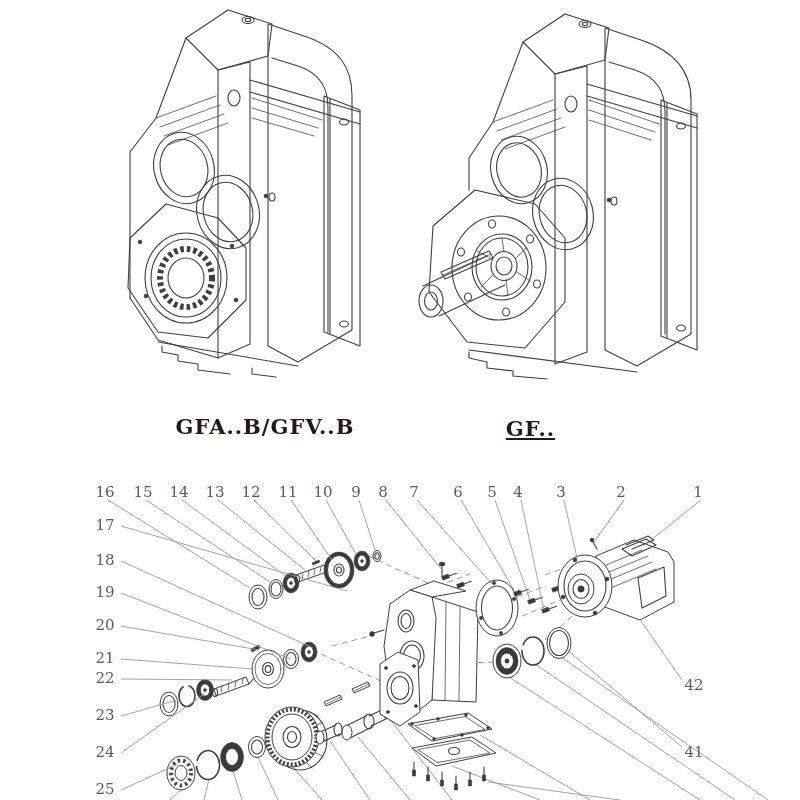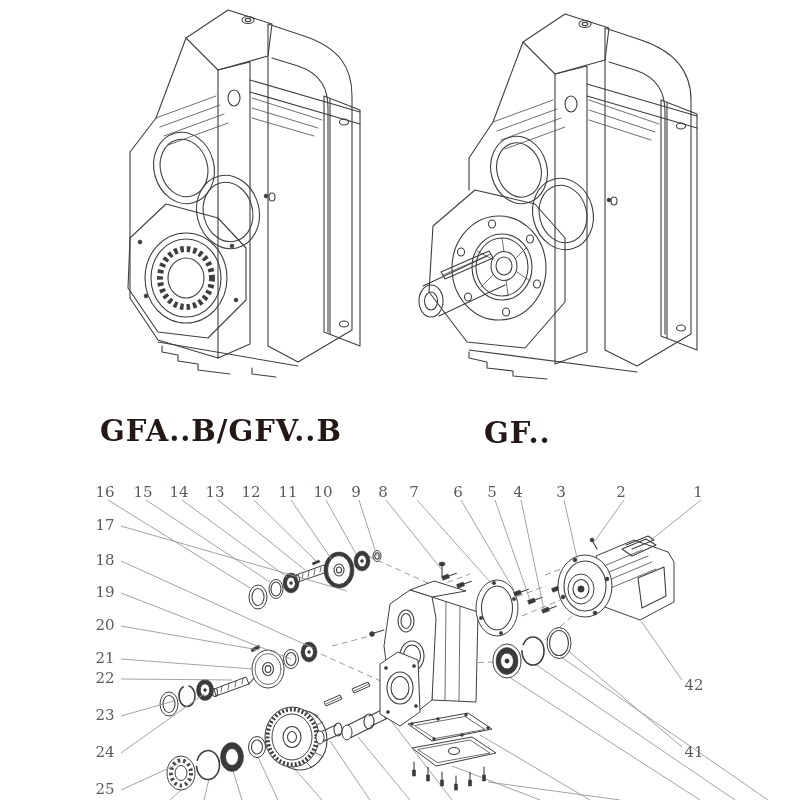--- a/index.html
+++ b/index.html
@@ -2,25 +2,25 @@
 <html><head>
 <meta charset="utf-8">
 <style>
   html,body{margin:0;padding:0;}
   body{
     width:800px;height:800px;background:#ffffff;overflow:hidden;position:relative;
     font-family:"DejaVu Serif", serif;
   }
   .stage{position:absolute;left:0;top:0;width:800px;height:800px;background:#fff;}
   .model-label{
-    position:absolute;font-weight:bold;font-size:29px;color:#231815;
-    text-align:left;letter-spacing:1px;font-family:"DejaVu Serif", serif;
+    position:absolute;font-weight:bold;font-size:21px;color:#231815;
+    text-align:center;letter-spacing:1px;font-family:"DejaVu Serif", serif;
   }
   .lbl-left{left:100px;top:414px;width:330px;}
-  .lbl-right{left:484px;top:416px;width:165px;}
+  .lbl-right{left:448px;top:416px;width:165px;text-decoration:underline;}
   svg{position:absolute;}
   
   .ln{fill:none;stroke:#3f3f3f;stroke-width:1.1;stroke-linejoin:round;stroke-linecap:round;}
   .lt{fill:none;stroke:#4a4a4a;stroke-width:0.8;stroke-linecap:round;}
   .dk{fill:#3a3a3a;stroke:#3a3a3a;stroke-width:0.5;}
   .wh{fill:#ffffff;stroke:#3f3f3f;stroke-width:1;}
   .teeth{fill:none;stroke:#3f3f3f;stroke-width:6;stroke-dasharray:3.5 3;}
   .teeth-s{fill:none;stroke:#3f3f3f;stroke-width:4;stroke-dasharray:2 2;}
   .balls{fill:none;stroke:#4a4a4a;stroke-width:4;stroke-dasharray:2.5 3;}
   .dash{fill:none;stroke:#8f8f8f;stroke-width:0.9;stroke-dasharray:6 4;}

